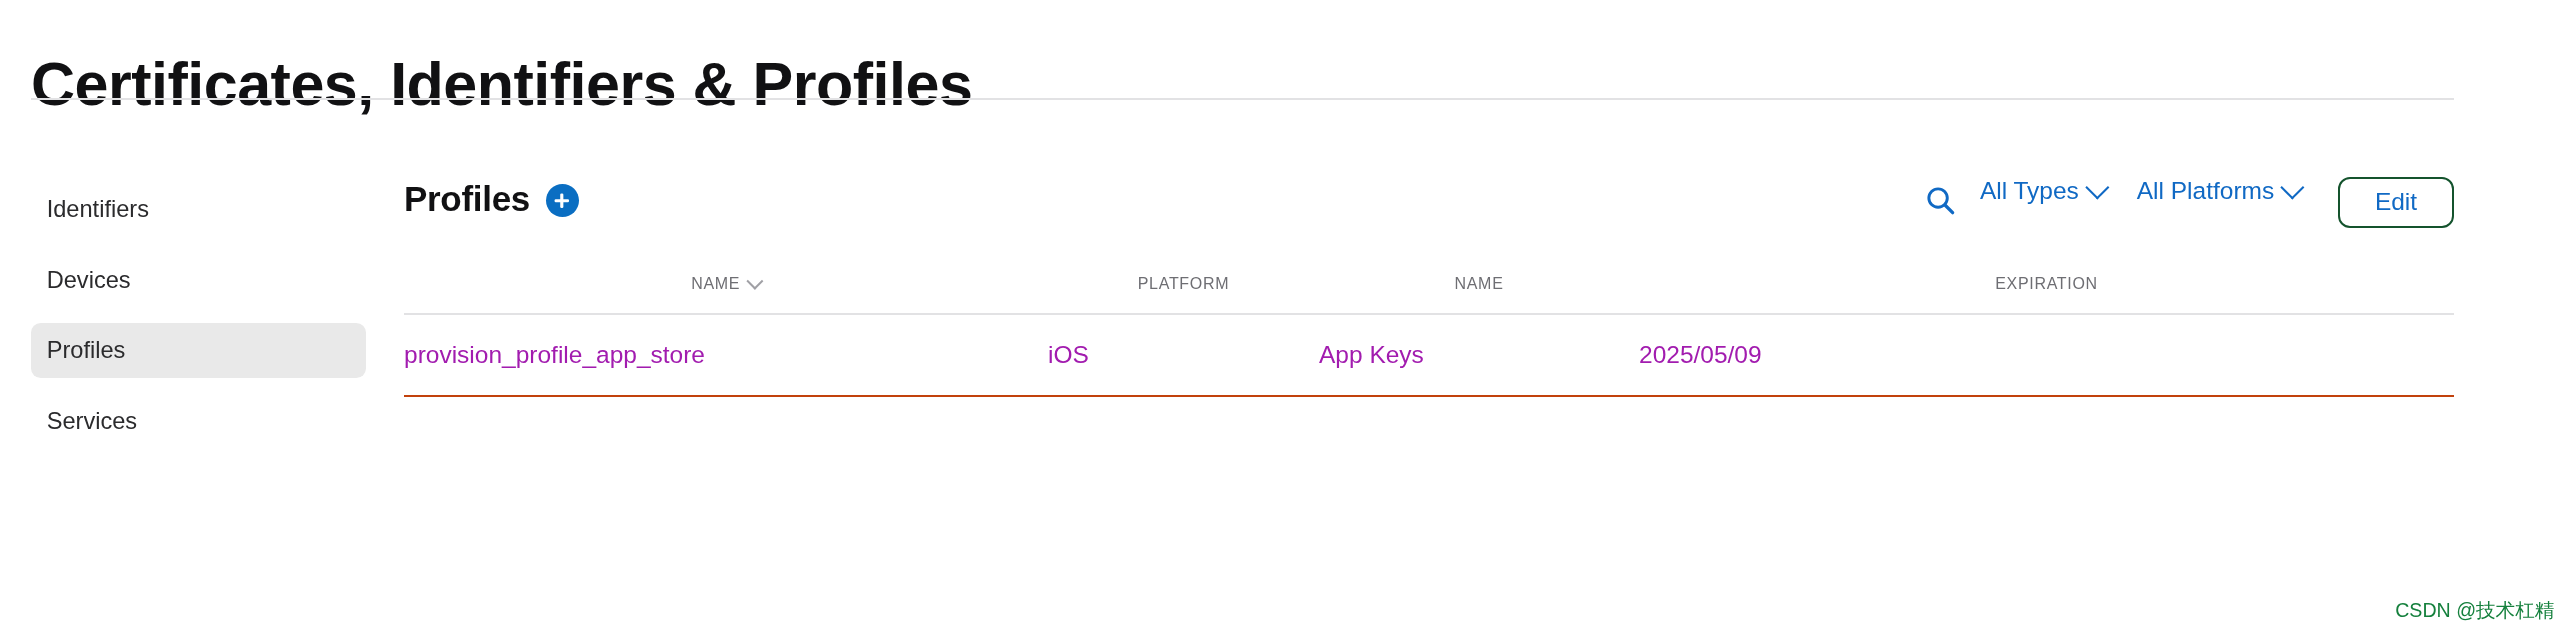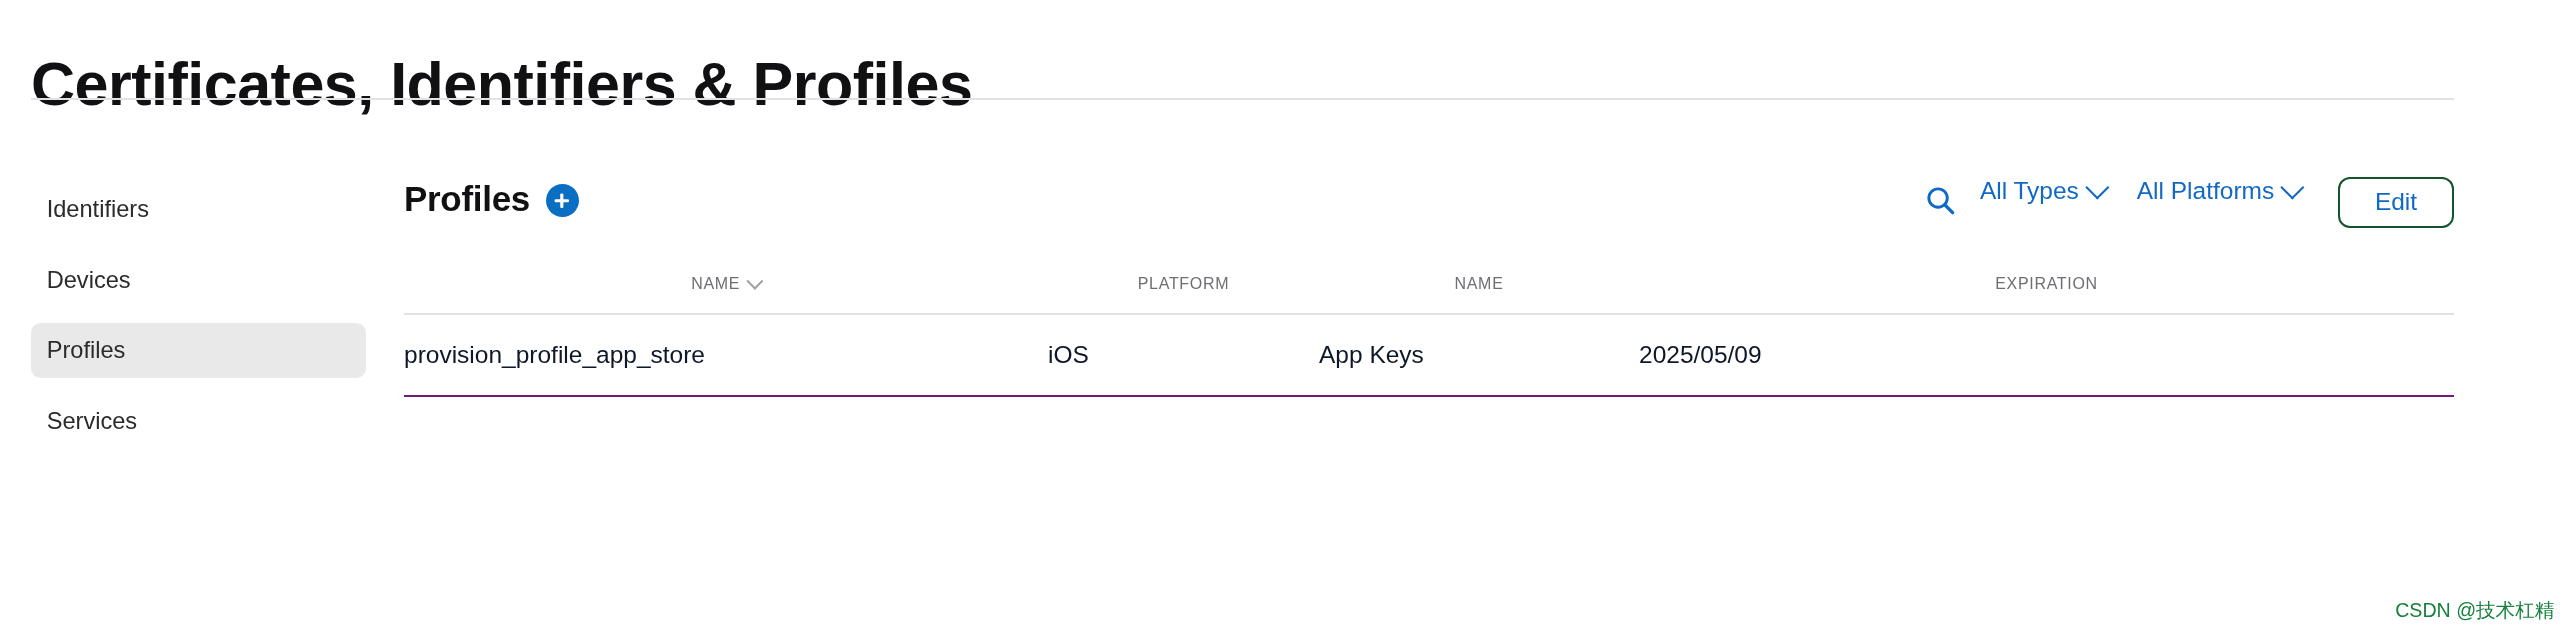--- a/index.html
+++ b/index.html
@@ -203,24 +203,24 @@
     display: inline-block;
     width: 9.8px;
     height: 9.8px;
     border-right: 2px solid #a0a0a5;
     border-bottom: 2px solid #a0a0a5;
     transform: rotate(45deg) translate(-2px, -2px);
     flex: none;
   }
   #profiles-table td {
     font-size: 24.5px;
-    color: #0f172a;
+    color: #a21caf;
     padding: 25.5px 0 25.5px 0;
     height: 29.5px;
-    border-bottom: 2px solid #701a75;
+    border-bottom: 2px solid #c2410c;
     white-space: nowrap;
   }
 
   
   #watermark {
     position: absolute;
     right: 21.6px;
     bottom: 11.8px;
     font-size: 19.6px;
     color: #15803d;

